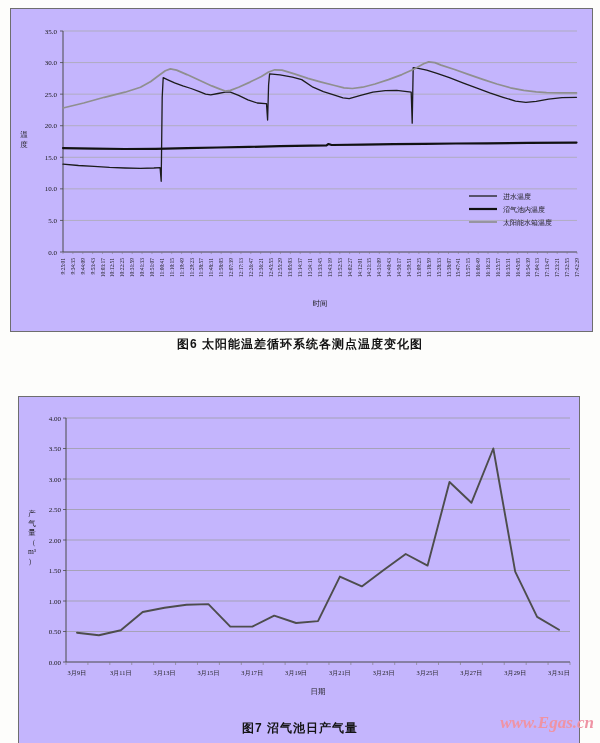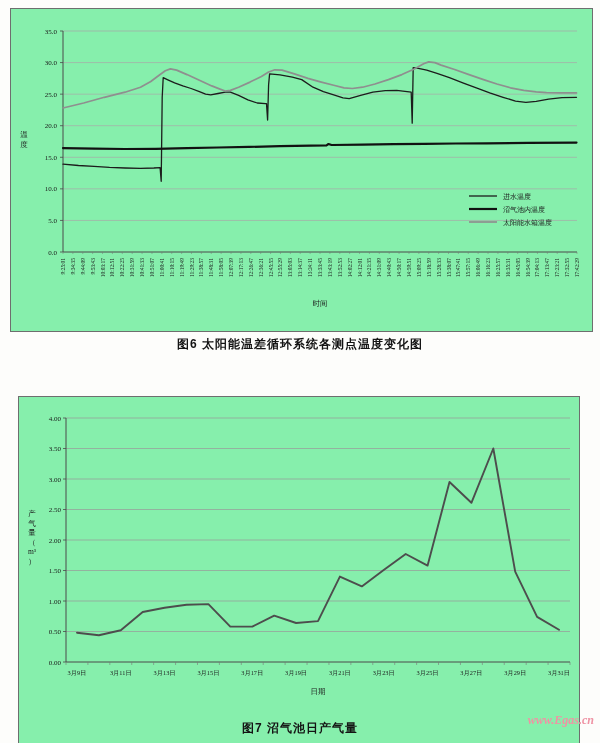--- a/index.html
+++ b/index.html
@@ -2,37 +2,37 @@
 <html><head>
 <meta charset="utf-8">
 <style>
   html,body{margin:0;padding:0;}
   body{
     width:600px;height:743px;position:relative;overflow:hidden;
     background:#fdfdfb;color:#1a1a1a;
     font-family:"Liberation Serif","DejaVu Serif",serif;
   }
   .chart-box{
-    position:absolute;margin:0;background:#86efac;
+    position:absolute;margin:0;background:#c4b5fd;
     border:1px solid #6e6e6e;box-sizing:border-box;
   }
   #fig6-box{left:10px;top:8px;width:583px;height:324px;}
   #fig7-box{left:18px;top:396px;width:562px;height:378px;}
   .chart-box svg{display:block;}
   .caption{
     position:absolute;left:0;width:600px;text-align:center;
     font-family:"Liberation Sans","DejaVu Sans",sans-serif;
     font-weight:bold;font-size:12px;color:#141414;letter-spacing:1px;
   }
   #fig6-caption{top:336px;}
   #fig7-caption{top:720px;}
   .watermark{
     position:absolute;right:6px;top:713px;
     font-family:"Liberation Serif","DejaVu Serif",serif;
-    font-style:italic;font-weight:bold;font-size:12px;color:#ef93a4;
+    font-style:italic;font-weight:bold;font-size:17px;color:#ef93a4;
   }
 </style>
 </head>
 <body>
 
 <div>
 
   <figure class="chart-box" id="fig6-box">
     <svg id="chart1" width="579" height="320" viewBox="0 0 579 320">
         <g>

